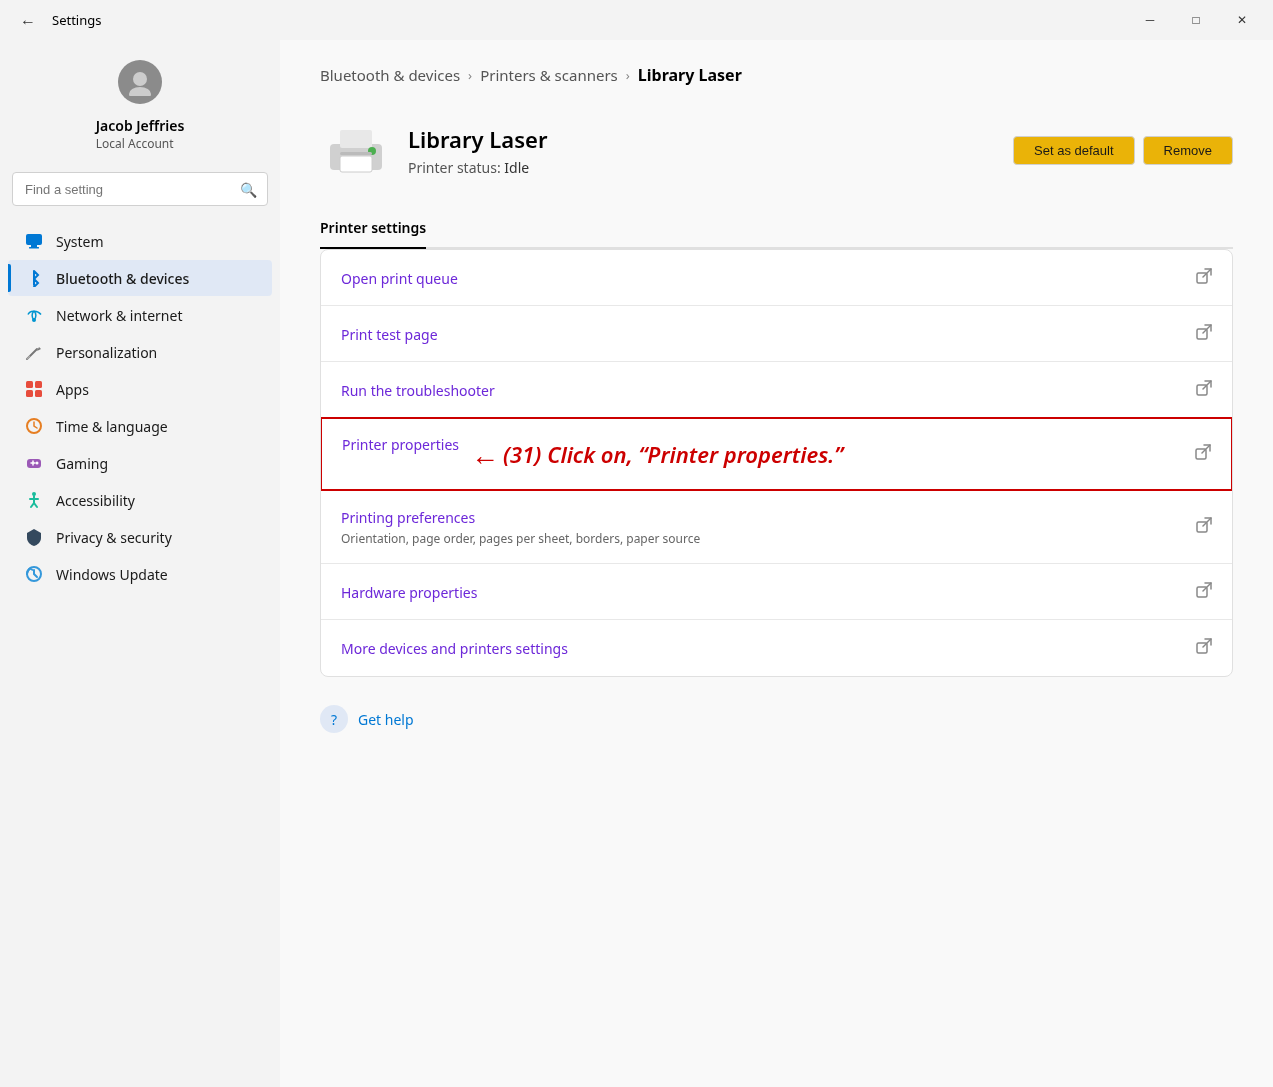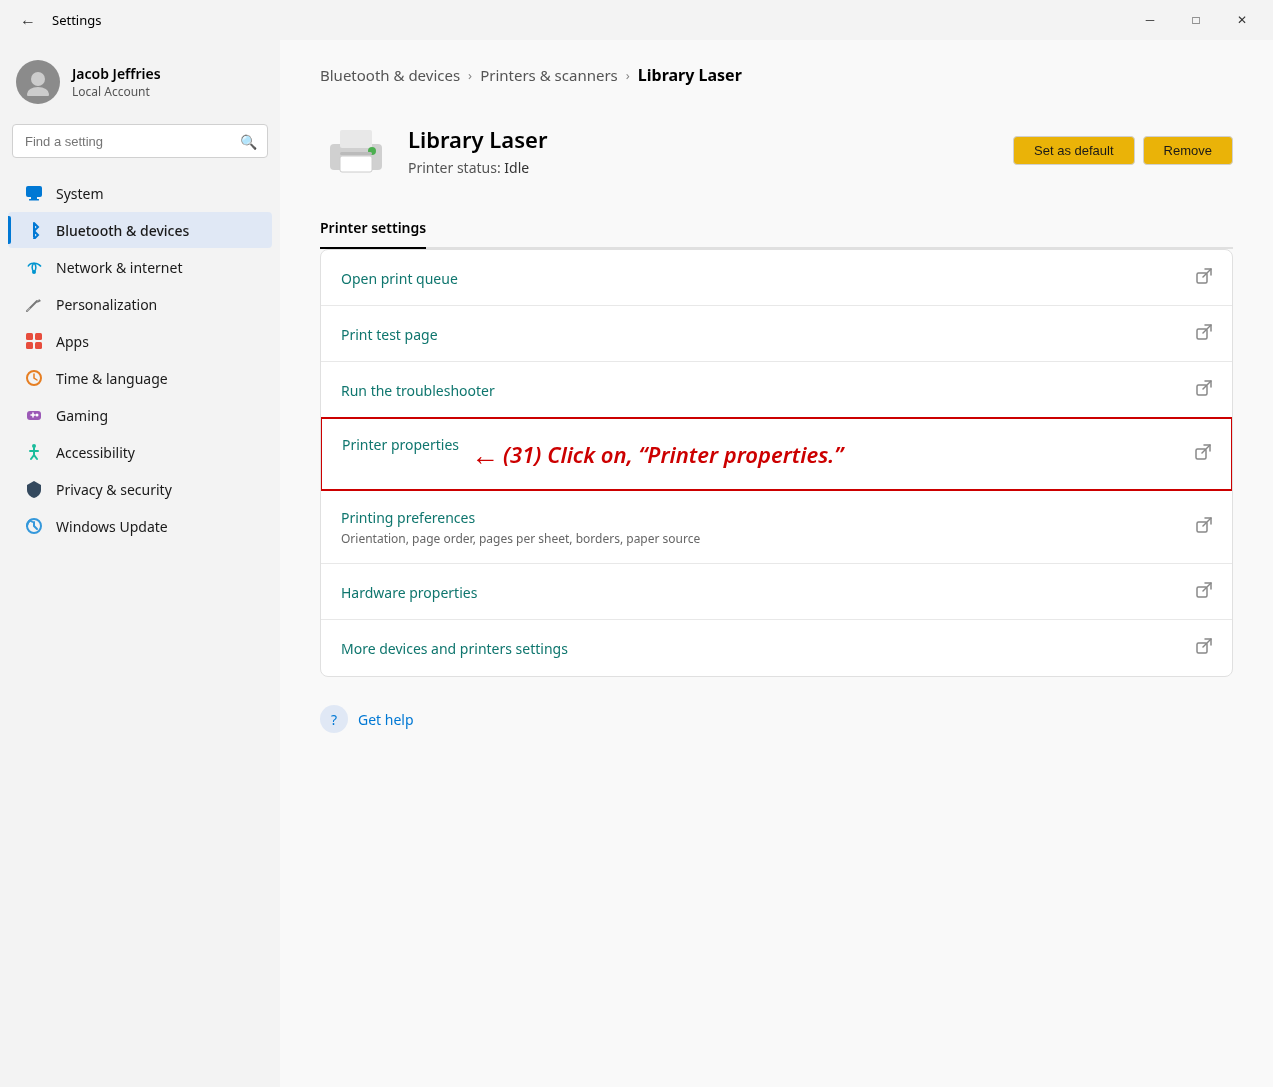--- a/index.html
+++ b/index.html
@@ -73,20 +73,21 @@
       flex-shrink: 0;
       padding: 8px 0;
       overflow-y: auto;
     }
 
     .user-section {
       display: flex;
       align-items: center;
       gap: 12px;
       padding: 12px 16px 20px 16px;
+      flex-direction: column;
     }
     .avatar {
       width: 44px;
       height: 44px;
       border-radius: 50%;
       background: #8b8b8b;
       display: flex;
       align-items: center;
       justify-content: center;
       color: #fff;
@@ -257,21 +258,21 @@
       min-height: 56px;
     }
     .settings-item:last-child { border-bottom: none; }
     .settings-item.highlighted {
       border: 2px solid #c00;
       margin: -1px;
       background: #fff;
     }
 
     .settings-item-text {}
-    .settings-item-label { font-size: 14px; color: #0f766e; }
+    .settings-item-label { font-size: 14px; color: #6d28d9; }
     .settings-item-sub { font-size: 12px; color: #666; margin-top: 2px; }
 
     .external-link-icon {
       color: #555;
       font-size: 16px;
     }
 
     
     .help-section {
       display: flex;

